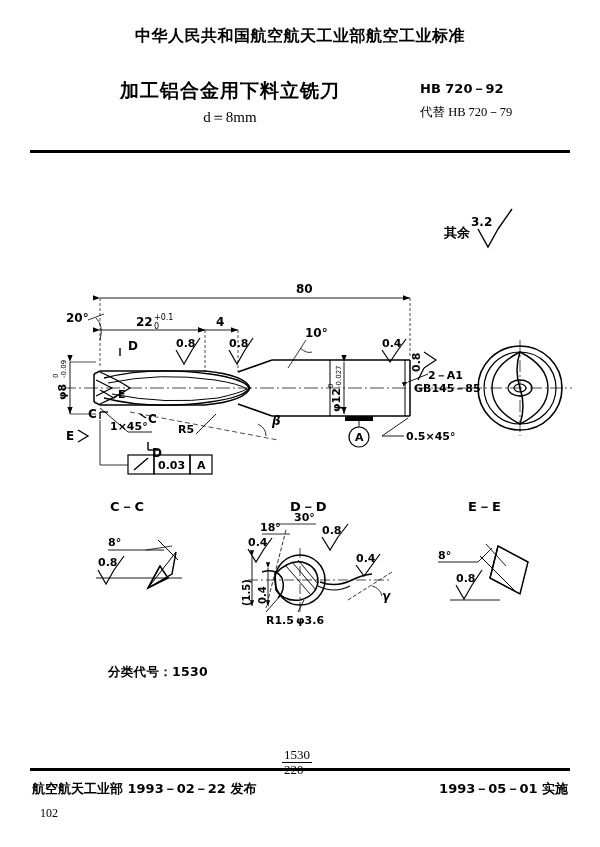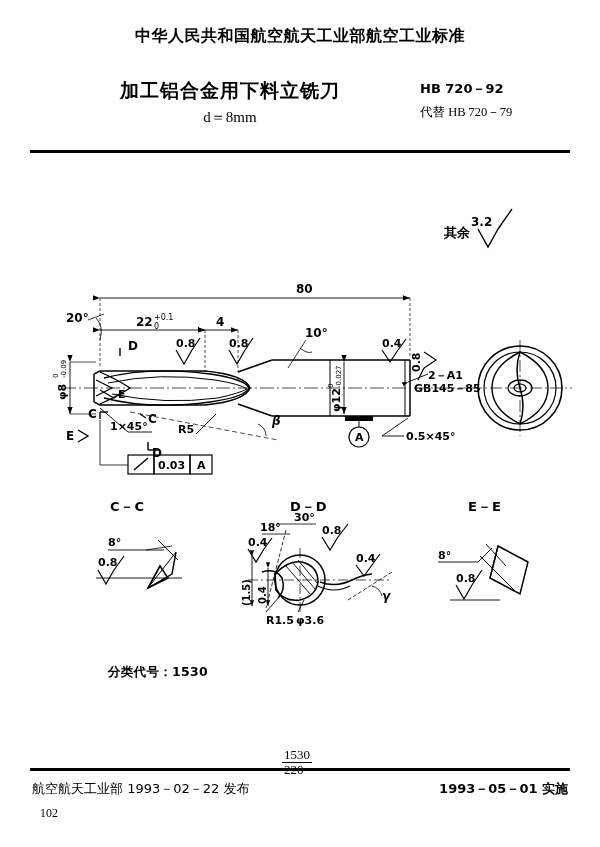--- a/index.html
+++ b/index.html
@@ -40,21 +40,21 @@
   }
   .rule-bot{
     position:absolute;top:768px;left:30px;width:540px;height:0;
     border-top:3px solid #000;
   }
 
   
   .foot-left{
     position:absolute;top:780px;left:32px;
     font-family:"DejaVu Sans","Liberation Sans",sans-serif;
-    font-weight:normal;font-size:13px;
+    font-weight:bold;font-size:13px;
   }
   .foot-right{
     position:absolute;top:780px;right:32px;
     font-family:"DejaVu Sans","Liberation Sans",sans-serif;
     font-weight:bold;font-size:13px;
   }
   .page-no{
     position:absolute;top:806px;left:40px;font-size:12px;
   }
 

